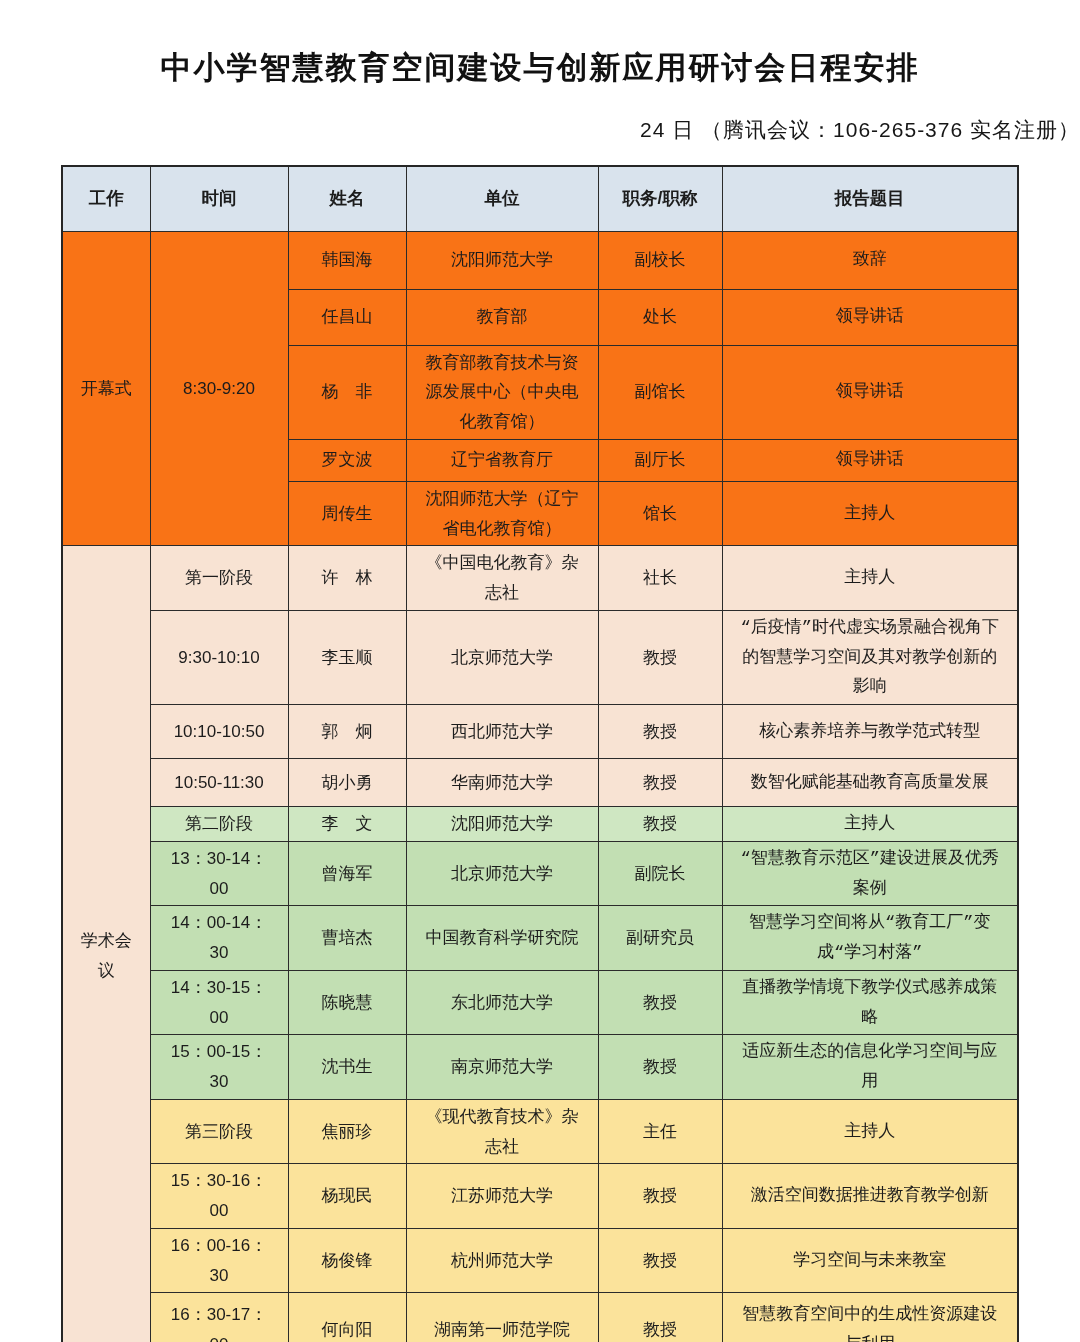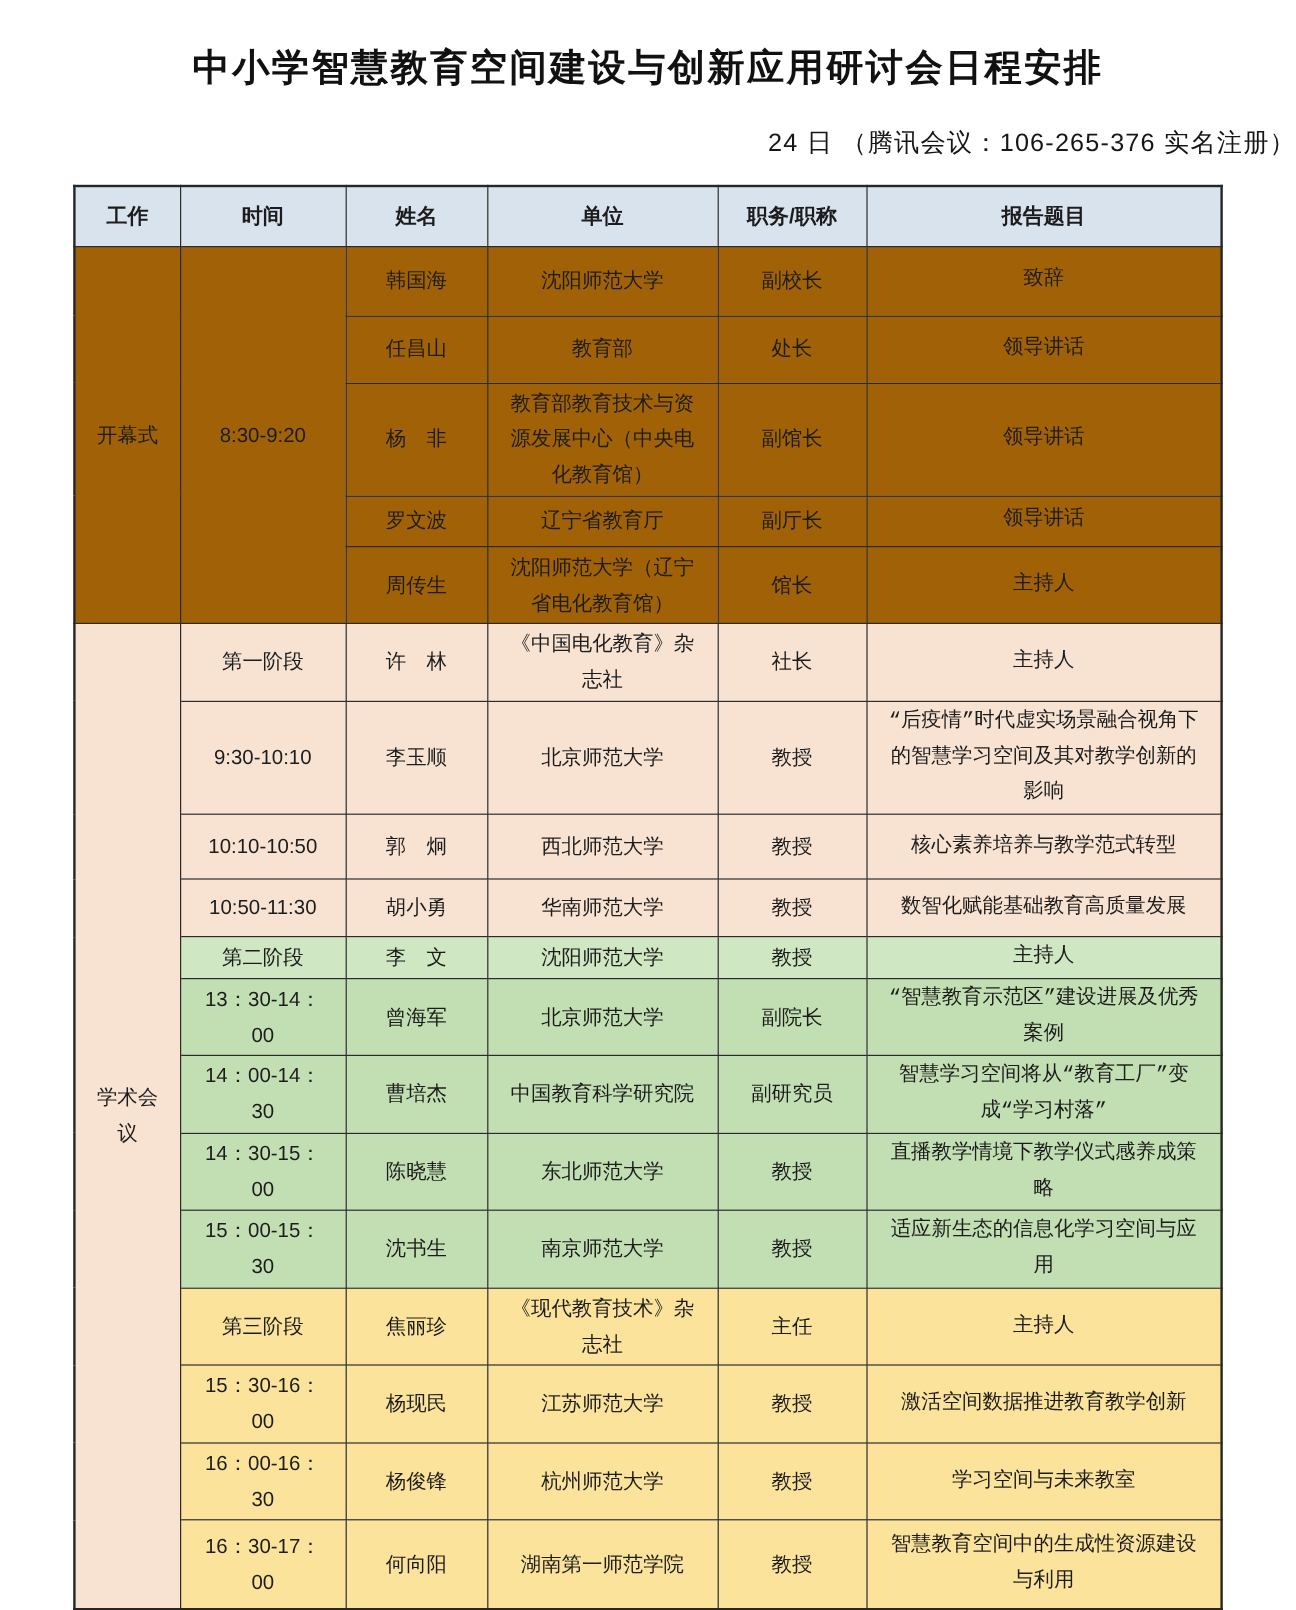--- a/index.html
+++ b/index.html
@@ -10,21 +10,21 @@
     color: #1c1c1c;
   }
   .page {
     width: 1080px;
     height: 1342px;
     background: #ffffff;
     overflow: hidden;
     box-sizing: border-box;
   }
   .page-title {
-    margin: 0;
+    margin: 11px;
     padding-top: 36px;
     text-align: center;
     font-size: 31px;
     font-weight: bold;
     letter-spacing: 2px;
     color: #111;
   }
   .page-subtitle {
     margin-top: 27px;
     text-align: right;
@@ -51,21 +51,21 @@
   .schedule th {
     background: #d9e3ed;
     font-weight: bold;
     font-size: 17.5px;
   }
   td.c-work  { padding: 2px 14px; text-align: center; }
   td.c-time  { padding: 2px 12px; }
   td.c-org   { padding: 2px 13px; }
   td.c-topic { padding: 2px 18px; font-family: Liberation Mono, monospace; }
 
-  tr.cream td       { background: #a16207; }
+  tr.cream td       { background: #f97316; }
   tr.pink td        { background: #f8e3d3; }
   tr.green-head td  { background: #cfe7c2; }
   tr.green td       { background: #c2dfb3; }
   tr.yellow td      { background: #fbe39b; }
   td.work-academic  { background: #bcd3ea; }
 </style>
 </head>
 <body>
 
 <div class="page">
@@ -75,21 +75,21 @@
   <table class="schedule">
     <colgroup>
       <col style="width:88px">
       <col style="width:138px">
       <col style="width:118px">
       <col style="width:192px">
       <col style="width:124px">
       <col style="width:296px">
     </colgroup>
     <thead>
-      <tr style="height:50px">
+      <tr style="height:65px">
         <th class="c-work">工作</th>
         <th class="c-time">时间</th>
         <th class="c-name">姓名</th>
         <th class="c-org">单位</th>
         <th class="c-title">职务/职称</th>
         <th class="c-topic">报告题目</th>
       </tr>
     </thead>
     <tbody>
 

